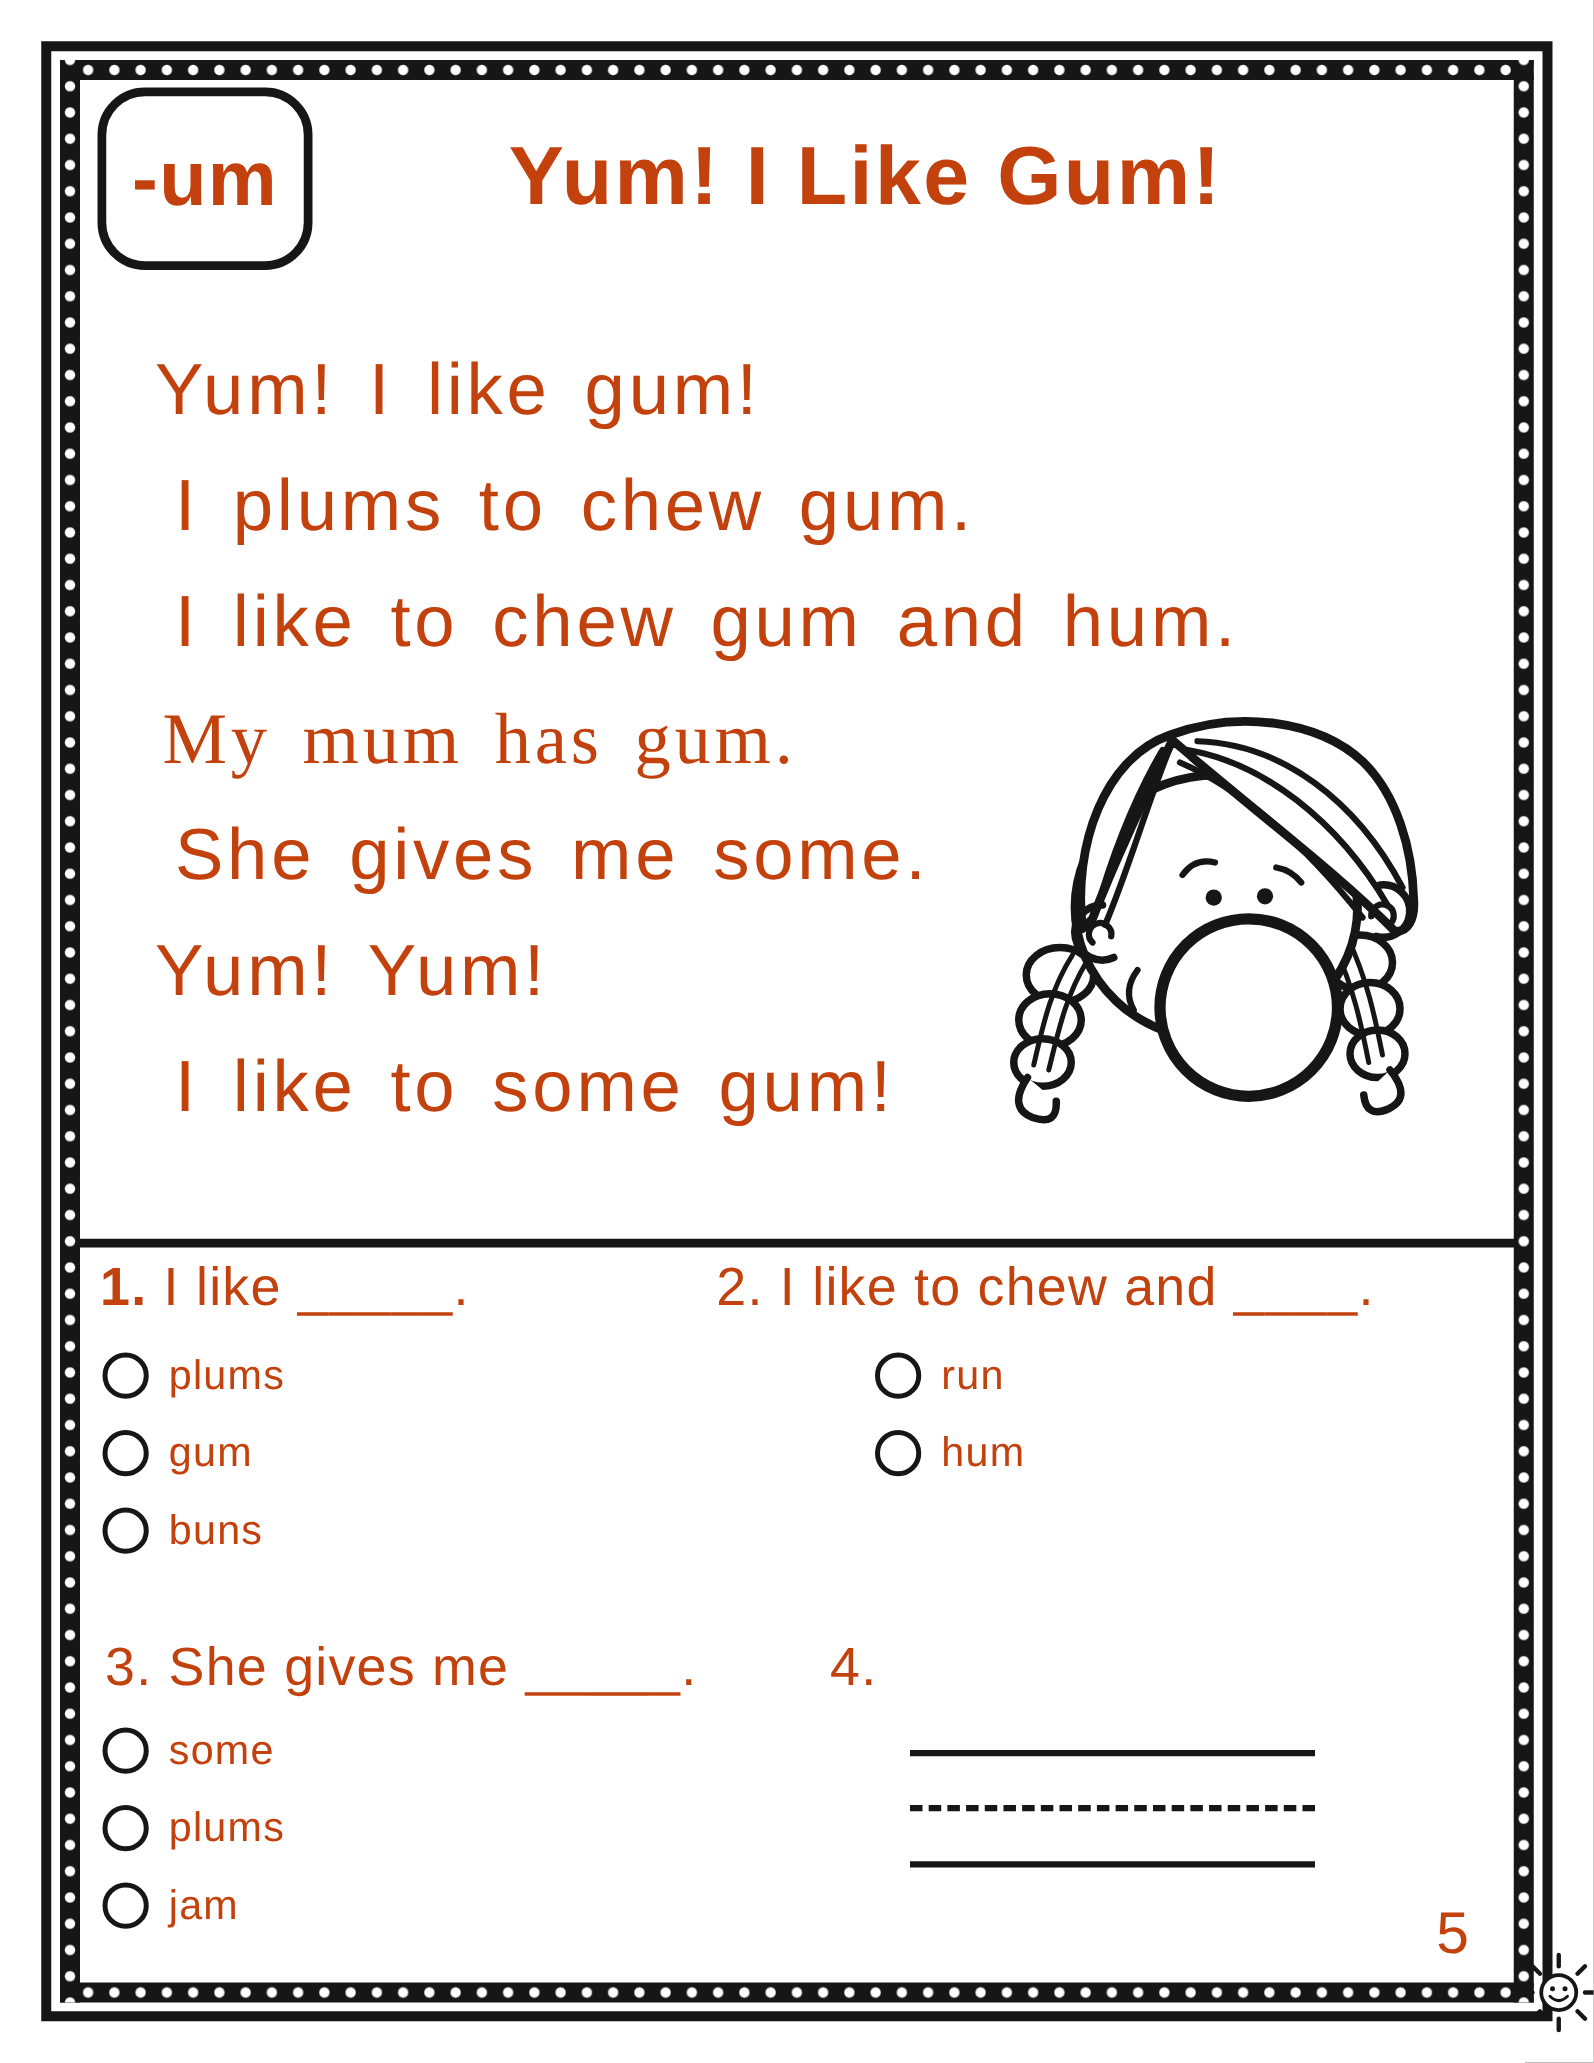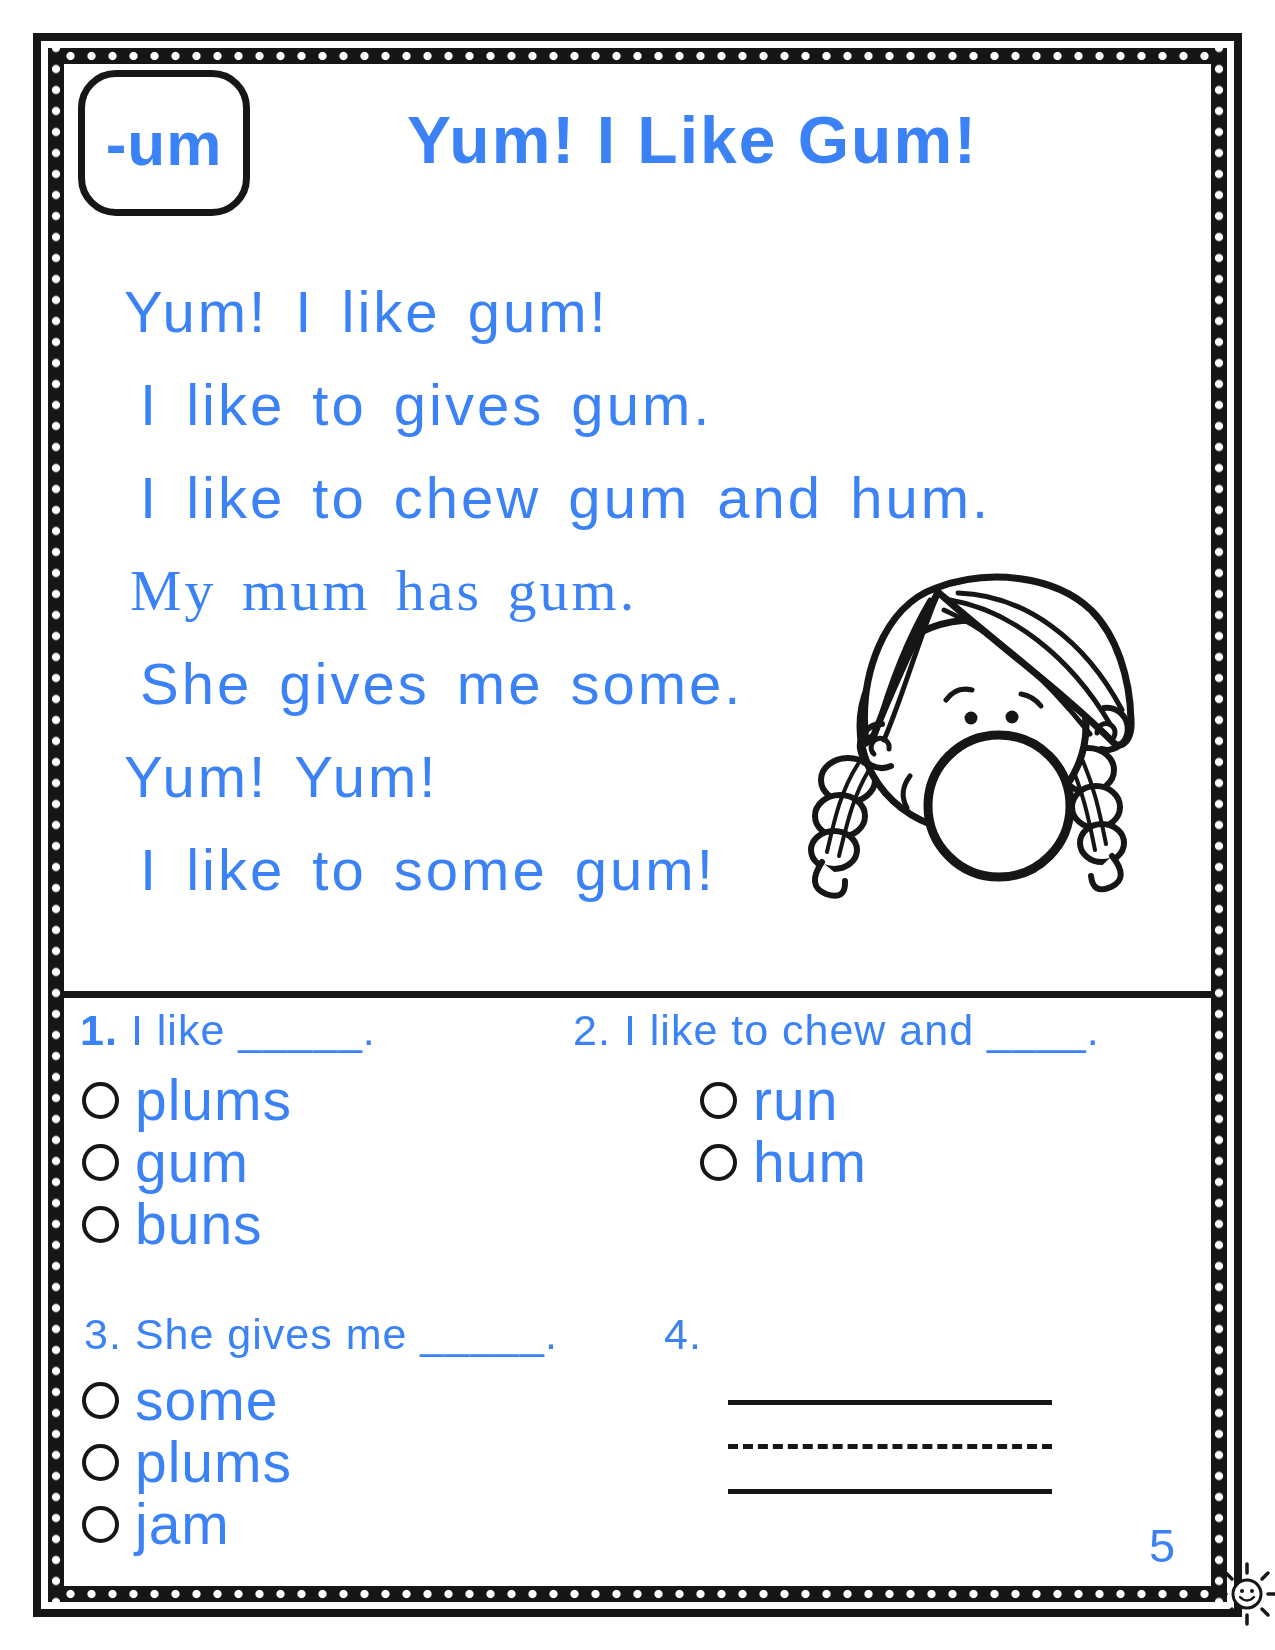--- a/index.html
+++ b/index.html
@@ -1,18 +1,18 @@
 <!DOCTYPE html>
 <html><head>
 <meta charset="utf-8">
 <style>
   html,body { margin:0; padding:0; background:#888; }
   .page {
     position:relative; width:1275px; height:1650px; margin:0 auto;
-    background:#fff; overflow:hidden; color:#3b82f6;
+    background:#fff; overflow:hidden; color:#c2410c;
     font-family:"Liberation Sans","DejaVu Sans",sans-serif;
   }
   
   .outer-frame { position:absolute; inset:33px; border:8px solid #161616; }
   .band { position:absolute; background-color:#161616; }
   .band-top, .band-bottom {
     left:48px; right:48px; height:16px;
     background-image:radial-gradient(circle,#fff 3.6px,transparent 4.6px);
     background-size:21px 16px; background-position:center;
   }
@@ -60,21 +60,21 @@
   .q2h { left:573px; top:1006px; }
   .q3h { left:84px;  top:1310px; }
   .q4h { left:664px; top:1310px; }
 
   .opts { position:absolute; }
   .opts-1 { left:82px;  top:1069px; }
   .opts-2 { left:700px; top:1069px; }
   .opts-3 { left:82px;  top:1369px; }
   .opt { display:flex; align-items:center; gap:16px; height:62px; }
   .radio { width:29px; height:29px; border:4px solid #161616; border-radius:50%; flex:0 0 auto; }
-  .opt span { font-size:57px; letter-spacing:1px; }
+  .opt span { font-size:33px; letter-spacing:1px; }
 
   .answer-lines { position:absolute; left:728px; top:1400px; width:324px; }
   .aline-solid  { height:0; border-top:5px solid #161616; }
   .aline-dotted { height:0; border-top:5px dashed #161616; margin:39px 0 40px 0; }
 
   .page-number { position:absolute; left:1122px; top:1518px; width:80px; text-align:center; font-size:47px; }
 
   .sun { position:absolute; left:1213px; top:1560px; }
 </style>
 </head>
@@ -88,21 +88,21 @@
   <div class="band band-left"></div>
   <div class="band band-right"></div>
 
   <div class="um-box">
     <span>-um</span>
   </div>
   <h1 class="title">Yum! I Like Gum!</h1>
 
   <div class="passage">
     <p>Yum! I like gum!</p>
-    <p>I like to gives gum.</p>
+    <p>I plums to chew gum.</p>
     <p>I like to chew gum and hum.</p>
     <p>My mum has gum.</p>
     <p>She gives me some.</p>
     <p>Yum! Yum!</p>
     <p>I like to some gum!</p>
   </div>
 
   <svg class="girl" width="372" height="362" viewBox="0 0 372 362" fill="none" stroke="#161616" stroke-linecap="round" stroke-linejoin="round">
 
     <g>

